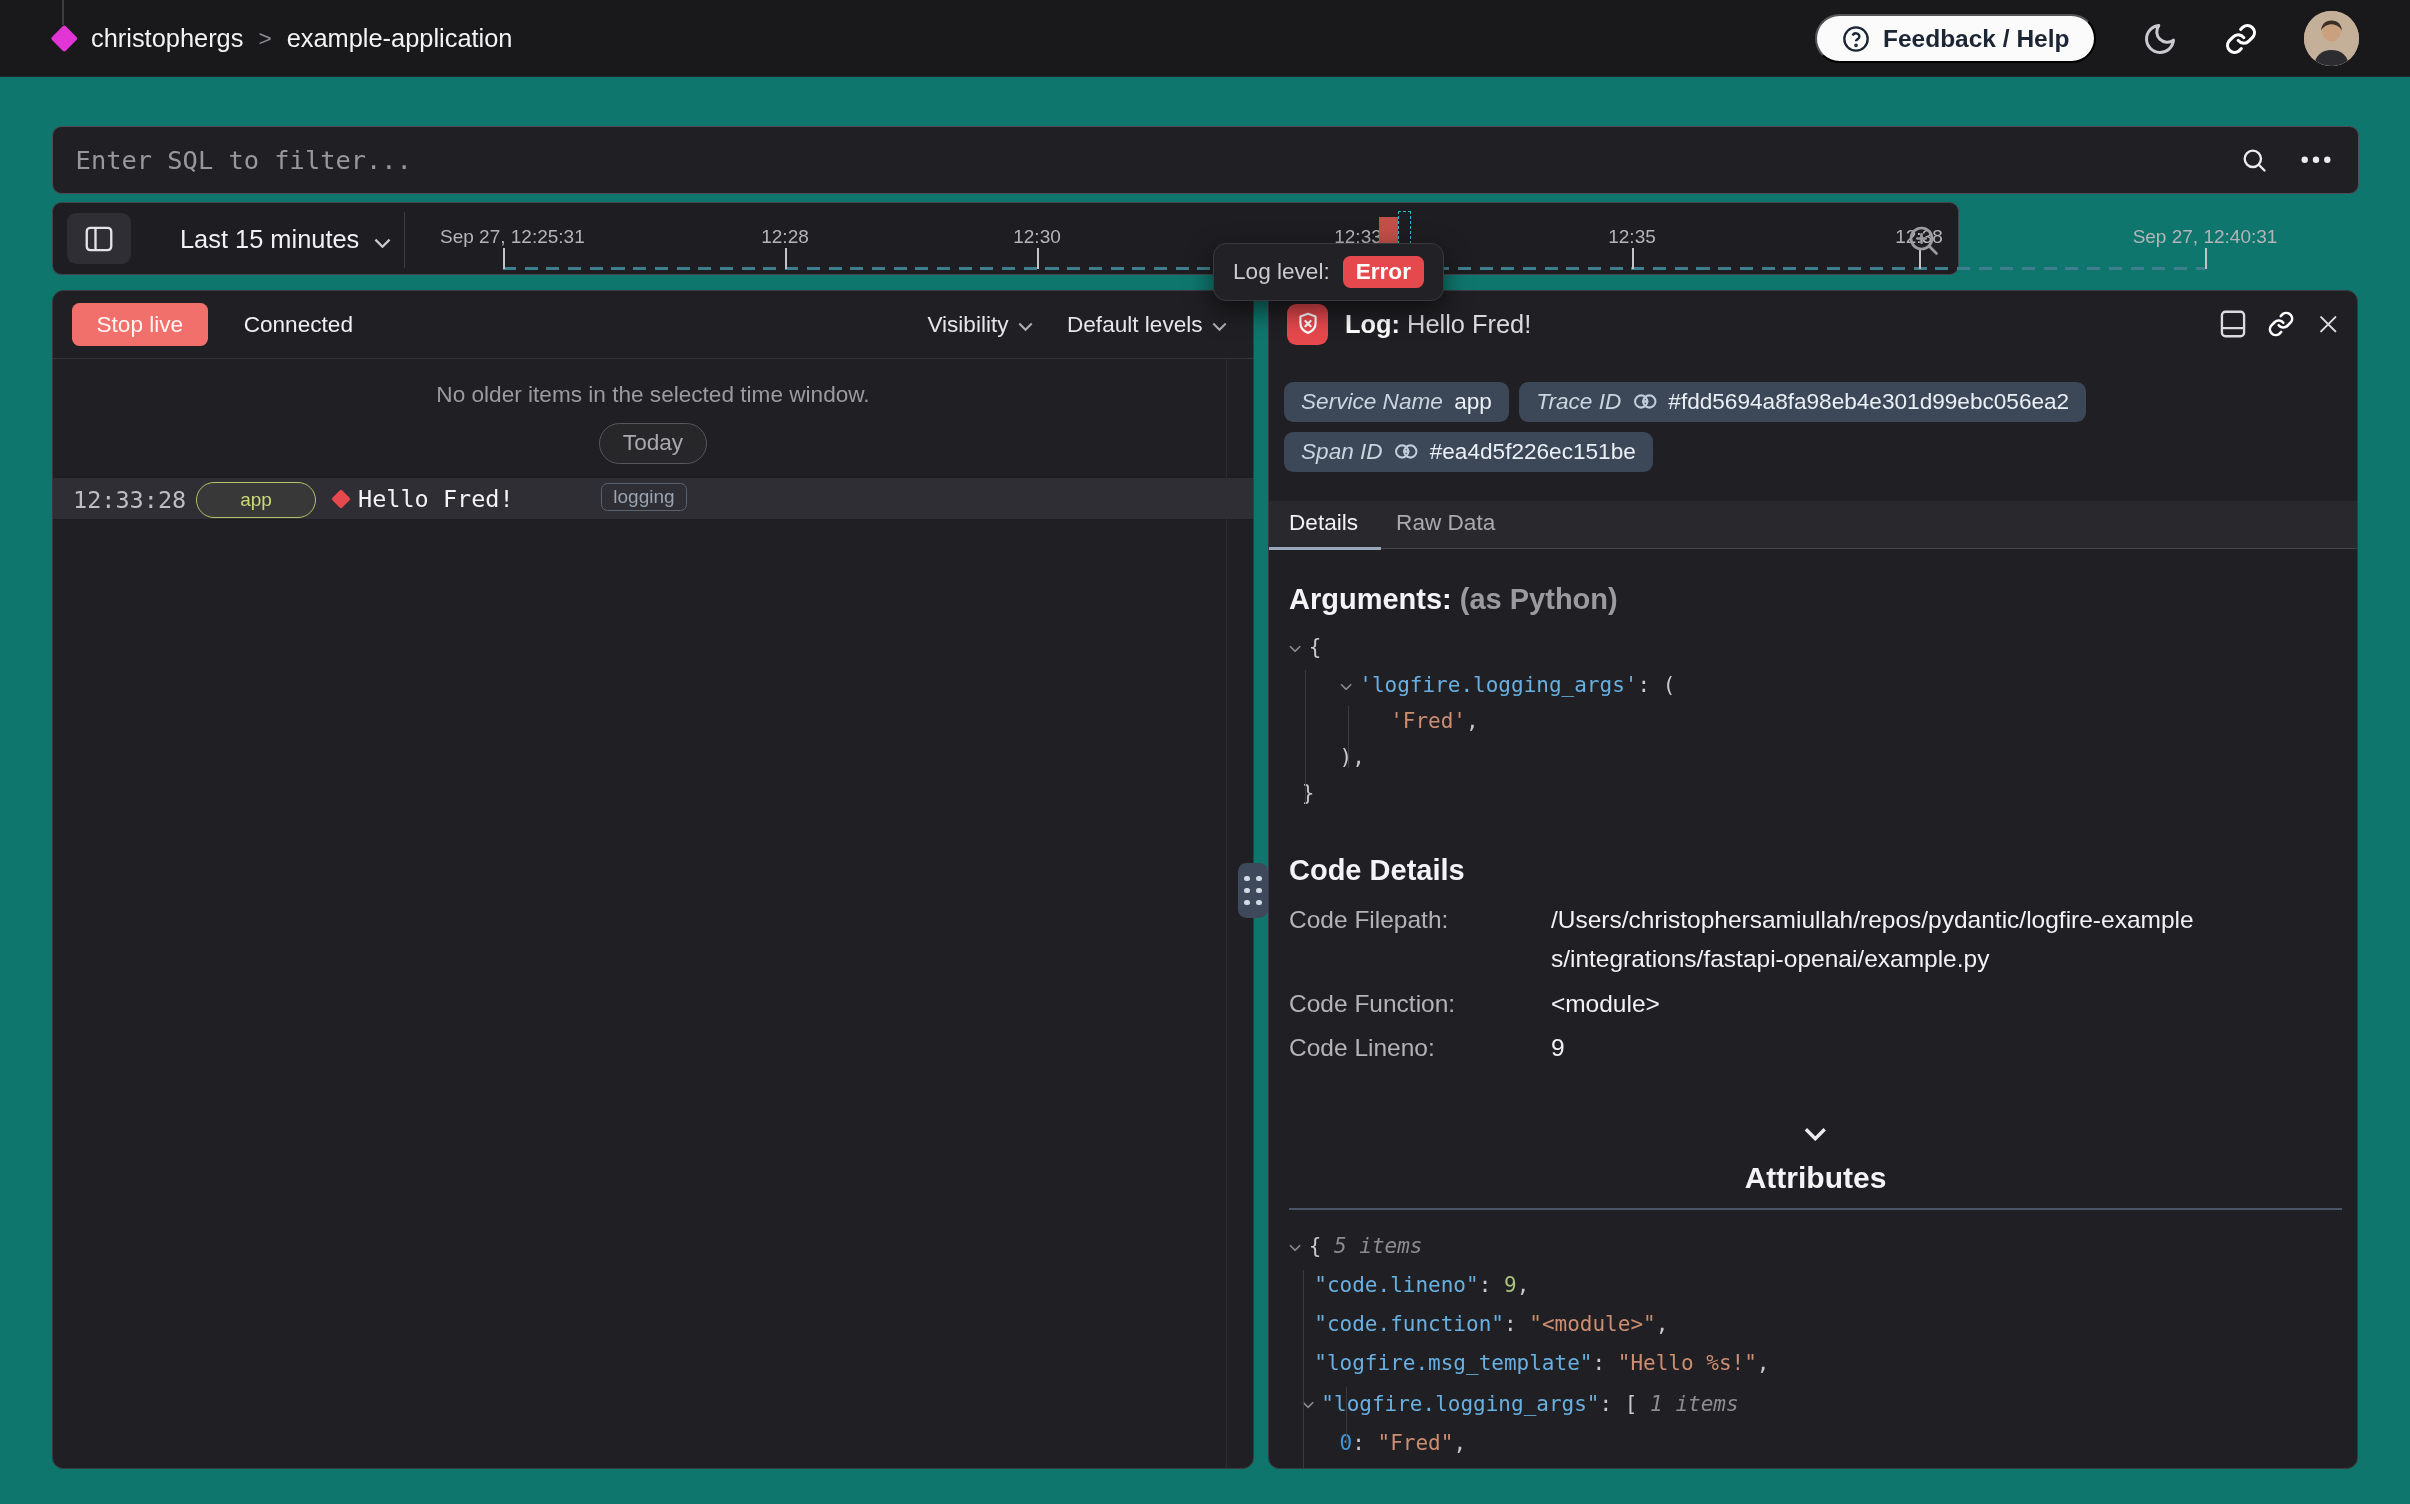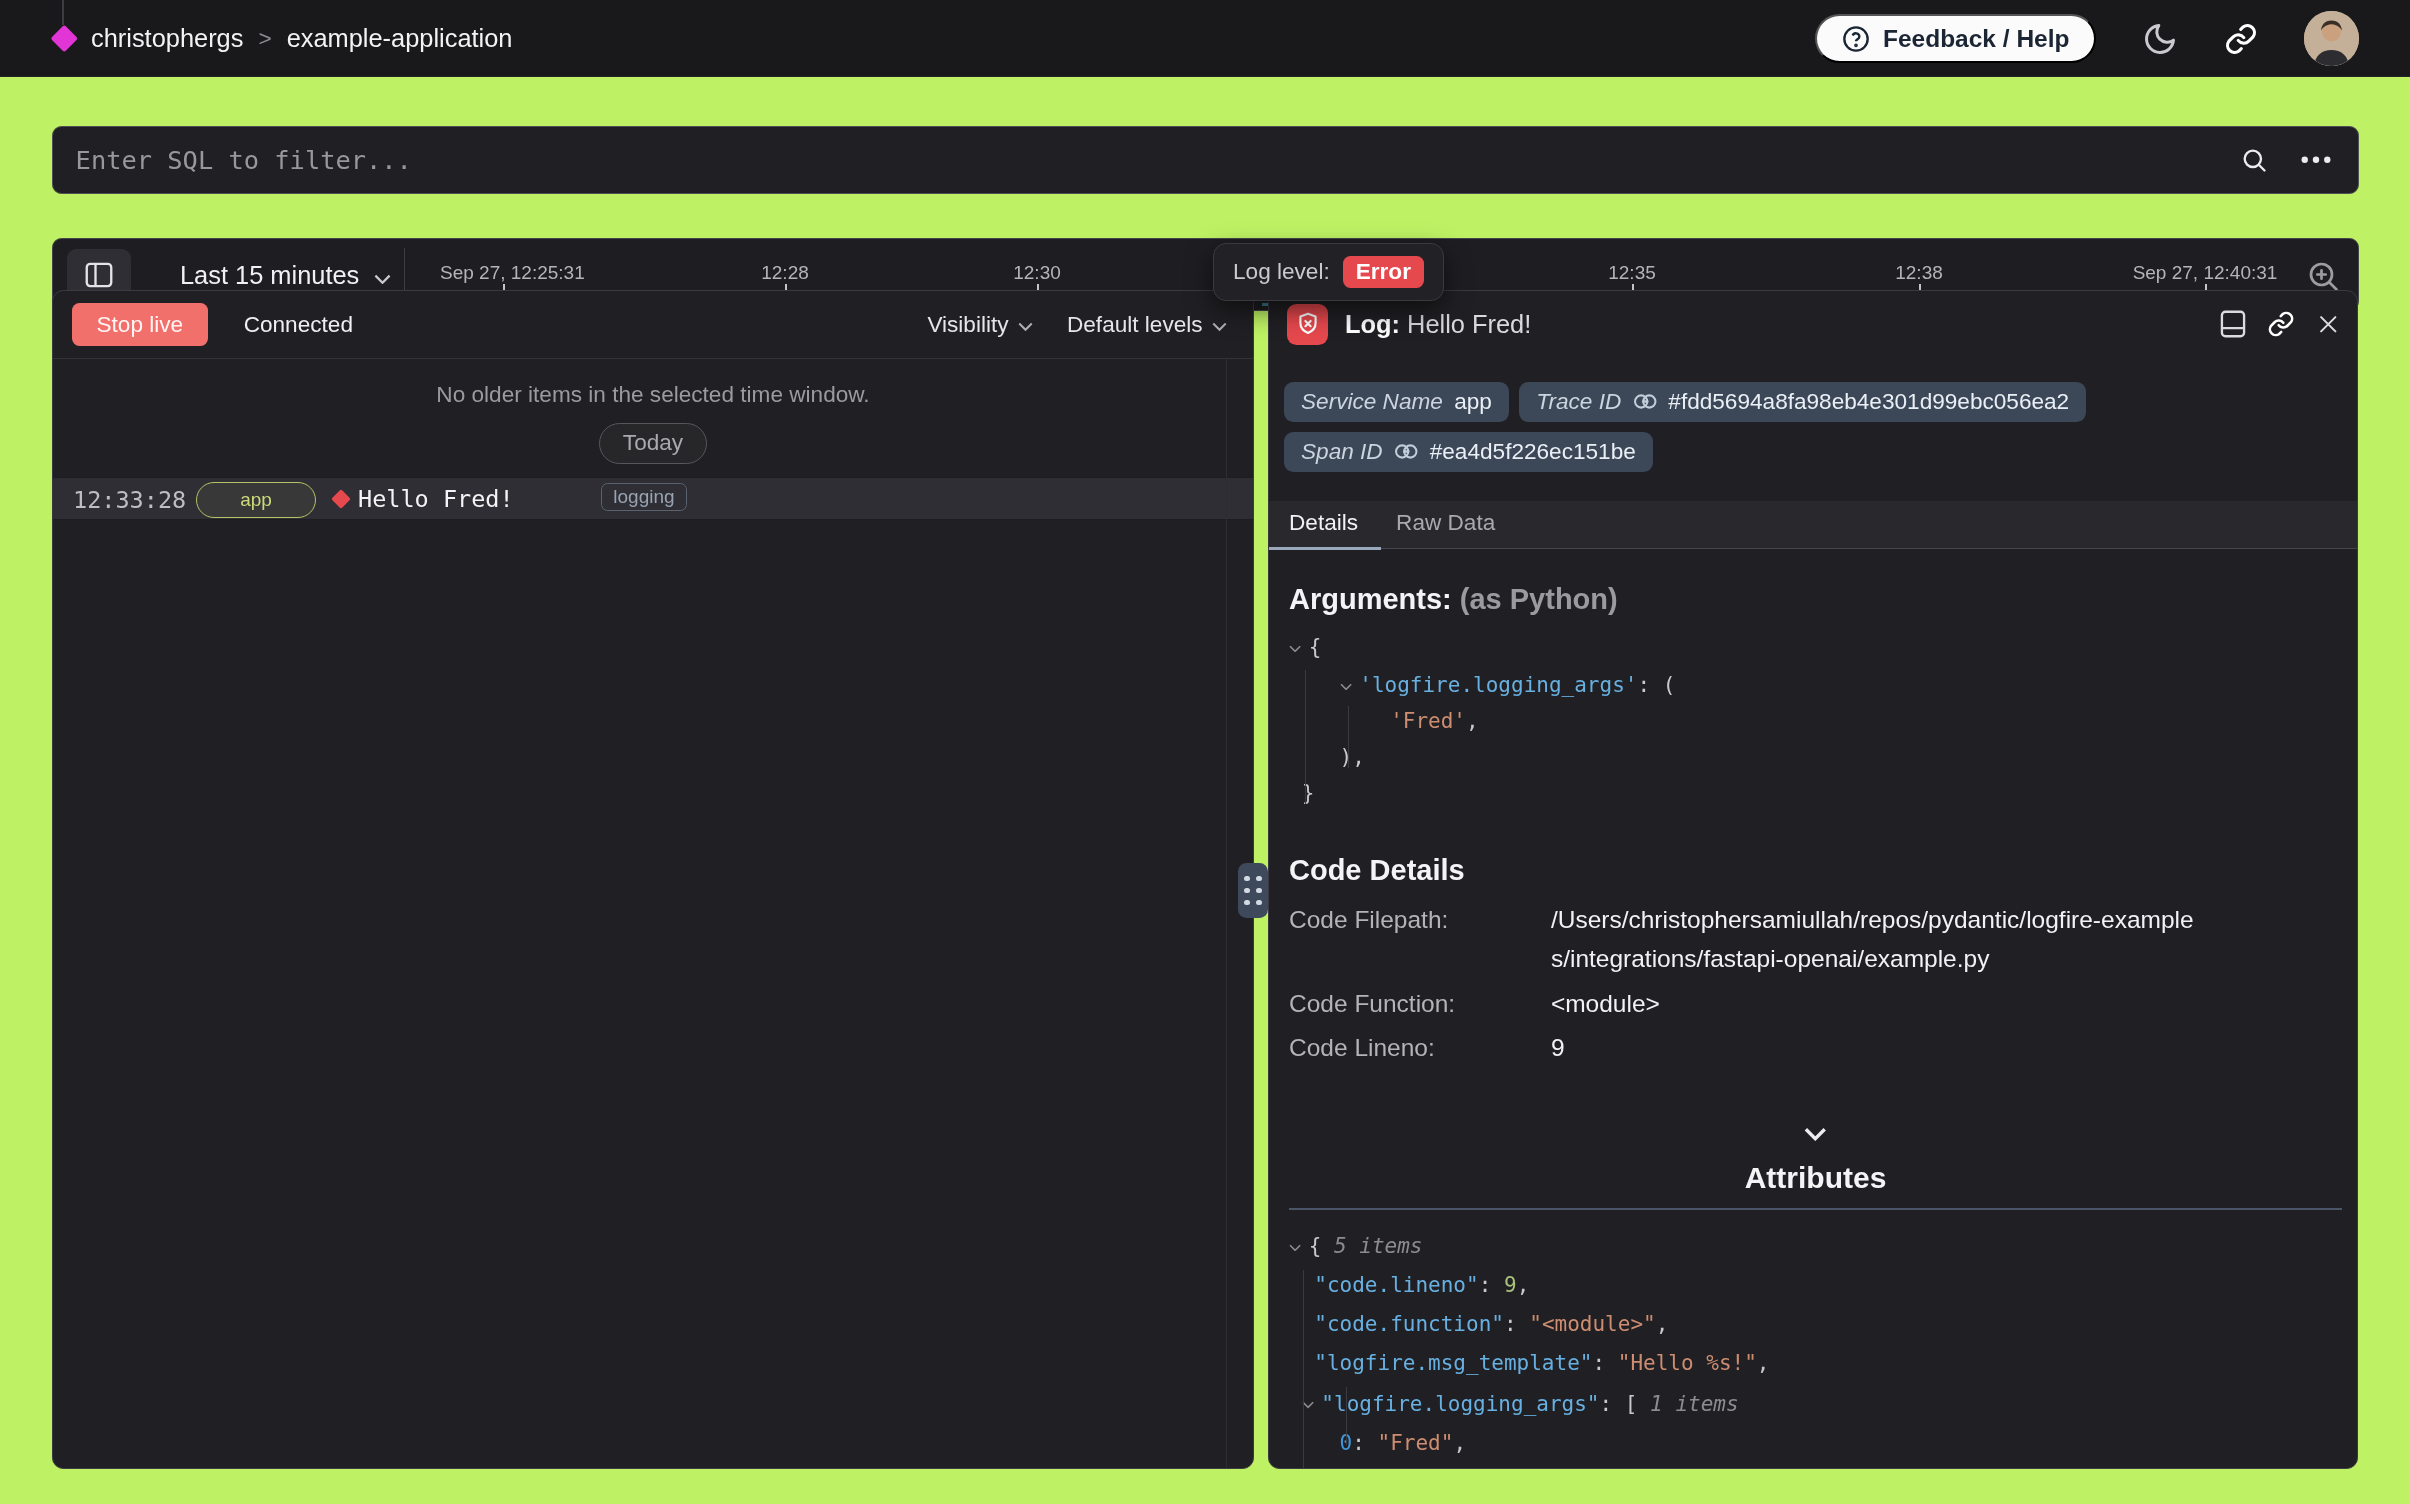--- a/index.html
+++ b/index.html
@@ -1,19 +1,19 @@
 <!DOCTYPE html>
 <html style="font-size:15px"><head>
 <meta charset="utf-8">
 <style>
   * { margin:0; padding:0; box-sizing:border-box; }
   html,body { background:#0d0d0f; }
   .stage{
     position:relative; width:2411px; height:1505px; overflow:hidden;
-    background:#bef264; font-family:"Liberation Sans", sans-serif; color:#ededef;
+    background:#0f766e; font-family:"Liberation Sans", sans-serif; color:#ededef;
   }
   svg{ display:block; }
 
   
   .nav{ position:absolute; left:0; top:0; width:2411px; height:77px; background:#19191c; border-bottom:0.9px solid #242428;}
   .logo-stem{ position:absolute; left:62px; top:0; width:1.9px; height:24.5px; background:#3c3c42;}
   .logo{ position:absolute; left:52px; top:26px; width:24.5px; height:24.5px; background:#e135d6; transform:rotate(45deg) scale(.78); border-radius:2.8px;}
   .crumbs{ position:absolute; left:91px; top:0; height:77px; display:flex; align-items:center; gap:15px; font-size:25.4px;}
   .crumb{ color:#f3f3f5; }
   .crumb-sep{ color:#8a8a90; font-size:22.6px; }
@@ -26,21 +26,21 @@
   .icon-btn{ color:#d6d6da; }
   .avatar{ width:55px; height:55px; border-radius:50%; overflow:hidden; background:#c9b7a0;}
 
   
   .sql-bar{ position:absolute; left:52px; top:126px; width:2307px; height:68px; background:#202024; border:1.9px solid #4e4e56; border-radius:9.4px; display:flex; align-items:center;}
   .sql-input{ flex:1; height:100%; background:transparent; border:0; outline:none; padding:0 22.6px; font-family:"DejaVu Sans Mono", monospace; font-size:25.4px; color:#e8e8ea;}
   .sql-input::placeholder{ color:#97979d; }
   .sql-icons{ display:flex; align-items:center; gap:32px; padding-right:26px; color:#ececee;}
 
   
-  .timebar{ position:absolute; left:52px; top:202px; width:2307px; height:73px; background:#1e1e22; border:1.9px solid #45454c; border-radius:9.4px;margin-top:36px;}
+  .timebar{ position:absolute; left:52px; top:202px; width:1907px; height:73px; background:#1e1e22; border:1.9px solid #45454c; border-radius:9.4px;}
   .tb-toggle{ position:absolute; left:14px; top:10.4px; width:64px; height:51px; background:#2e2e34; border-radius:9.4px; display:flex; align-items:center; justify-content:center; color:#e4e4e8;}
   .tb-range{ position:absolute; left:127px; top:0; height:73px; display:flex; align-items:center; gap:15px; font-size:25.4px; color:#f1f1f3; cursor:pointer;}
   .tb-range .chev{ color:#c9c9ce; }
   .tb-divider{ position:absolute; left:351px; top:8.5px; width:0.9px; height:56px; background:#3c3c42;}
   .tb-baseline{ position:absolute; left:450px; top:64px; width:1702px; height:2.8px;
     background:repeating-linear-gradient(90deg,#3f7e8e 0 13px,transparent 13px 21.7px);}
   .tb-tick{ position:absolute; top:45px; width:1.9px; height:21px; background:#c4c4c8;}
   .tb-label{ position:absolute; top:22.6px; transform:translateX(-50%); font-size:19px; color:#b4b4b9; white-space:nowrap;}
   .tb-label.edge-l{ transform:none; }
   .tb-bar-error{ position:absolute; left:1326px; top:14px; width:19px; height:52px; background:#c24f48;}

